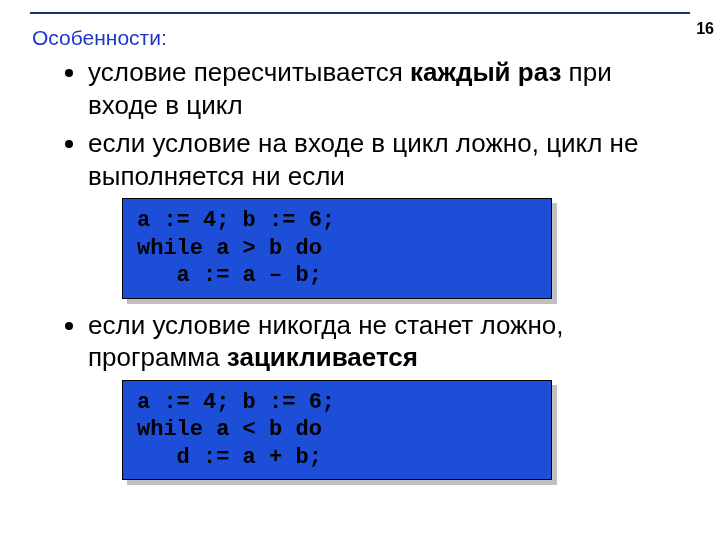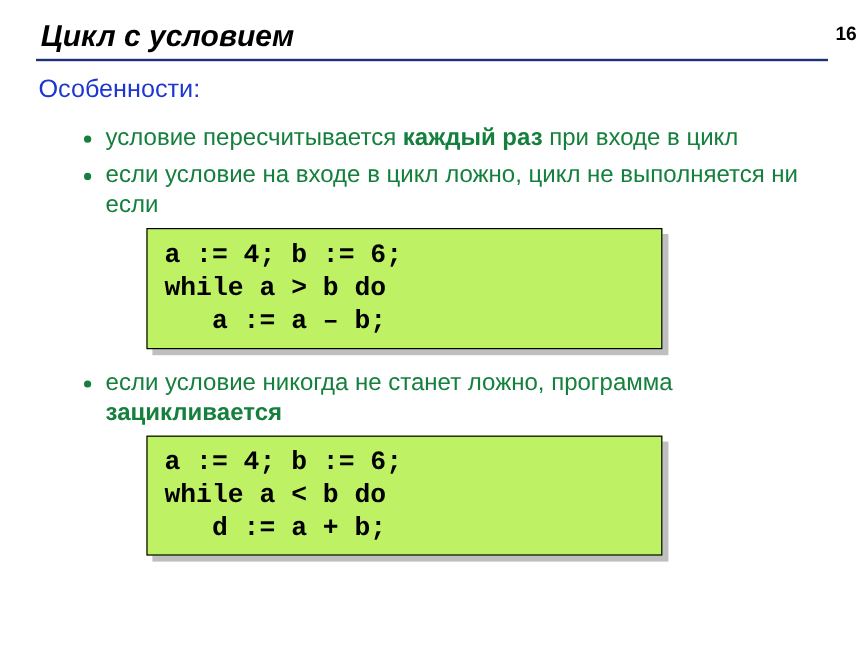--- a/index.html
+++ b/index.html
@@ -40,25 +40,25 @@
     margin: 2px 0 12px 0;
   }
   .subheading {
     font-size: 21px;
     font-weight: normal;
     color: #1d36cf;
     margin: 4px 0 6px 2px;
   }
   ul.bullets {
     list-style: disc;
-    margin: 16px 0 4px 0;
+    margin: 0 0 4px 0;
     padding-left: 58px;
-    font-size: 20px;
+    font-size: 26px;
     line-height: 1.25;
-    color: #15803d;
+    color: #000000;
   }
   ul.bullets li {
     margin-bottom: 6px;
     padding-right: 10px;
   }
   .codeblock-wrap {
     position: relative;
     margin: 6px 0 10px 92px;
     width: 430px;
   }
@@ -67,40 +67,39 @@
     top: 5px;
     left: 5px;
     right: -5px;
     bottom: -5px;
     background: #bfbfbf;
     z-index: 0;
   }
   .codeblock {
     position: relative;
     z-index: 1;
-    background: #bef264;
+    background: #1d4ed8;
     border: 1px solid #000;
     padding: 8px 14px 8px 14px;
     font-family: "Courier New", Courier, monospace;
     font-size: 22px;
     font-weight: bold;
     color: #000;
     white-space: pre;
     line-height: 1.25;
   }
   .bold { font-weight: bold; }
 </style>
 </head>
 <body>
 
 <div class="slide">
 
   <div class="page-number">16</div>
 
-  <div class="title">Цикл с условием</div>
   <hr class="title-rule">
 
   <div class="subheading">Особенности:</div>
 
   <ul class="bullets">
     <li>
       <span>условие пересчитывается </span><span class="bold">каждый раз</span><span> при входе в цикл</span>
     </li>
     <li>если условие на входе в цикл ложно, цикл не выполняется ни если</li>
   </ul>

